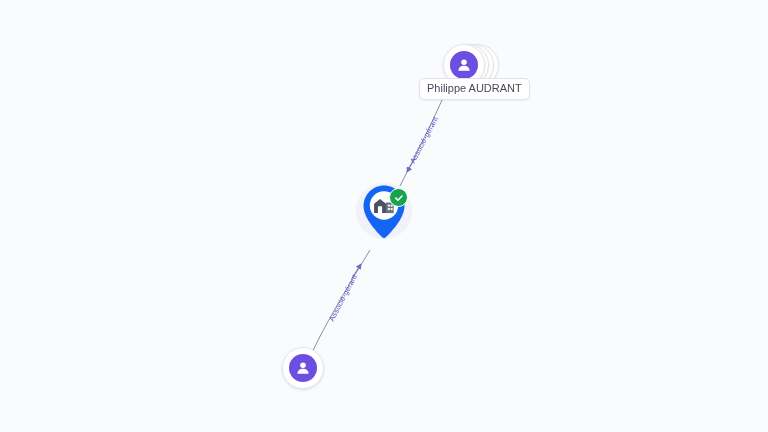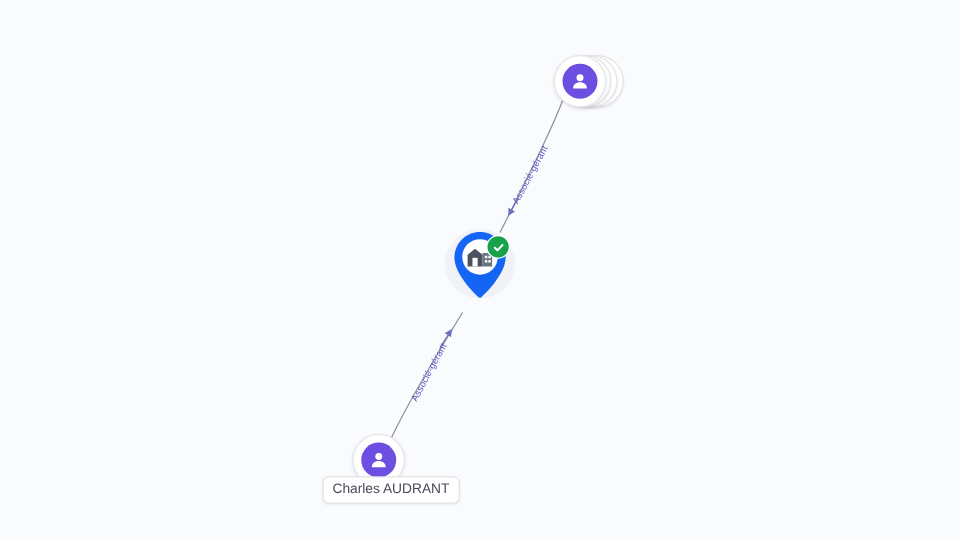--- a/index.html
+++ b/index.html
@@ -174,32 +174,32 @@
     <div class="stack-card c3"></div>
     <div class="person-disc">
       <div class="person-avatar">
         <svg width="18" height="18" viewBox="0 0 24 24" fill="#ffffff">
           <circle cx="12" cy="8.2" r="3.7"></circle>
           <path d="M4.6 19.6c0-4.1 3.3-6.5 7.4-6.5s7.4 2.4 7.4 6.5z"></path>
         </svg>
       </div>
     </div>
   </div>
+  <div class="node-label" style="left:419px; top:78px;">Philippe AUDRANT</div>
 
   <div class="person-node" style="left:282px; top:345px;">
     <div class="person-disc">
       <div class="person-avatar">
         <svg width="18" height="18" viewBox="0 0 24 24" fill="#ffffff">
           <circle cx="12" cy="8.2" r="3.7"></circle>
           <path d="M4.6 19.6c0-4.1 3.3-6.5 7.4-6.5s7.4 2.4 7.4 6.5z"></path>
         </svg>
       </div>
     </div>
   </div>
-  <div class="node-label" style="left:258px; top:381px;">Charles AUDRANT</div>
 
   <div id="company-node">
     <div class="pin-halo"></div>
     <svg class="pin-shape" width="44" height="56" viewBox="0 0 44 56" xmlns="http://www.w3.org/2000/svg">
       <path d="M22 1.5c-11.3 0-20.5 9.1-20.5 20.4 0 13.6 16.9 29.6 19.2 31.7.8.7 1.8.7 2.6 0
                2.3-2.1 19.2-18.1 19.2-31.7C42.5 10.6 33.3 1.5 22 1.5z" fill="#1565f5"></path>
       <circle cx="22" cy="21.5" r="14.2" fill="#ffffff"></circle>
     </svg>
     <svg style="position:absolute; left:17px; top:13px;" width="22" height="18" viewBox="0 0 24 20" xmlns="http://www.w3.org/2000/svg">
       <path d="M1 19V8.6L7.6 3.3 14.2 8.6V19z" fill="#4a5260"></path>

